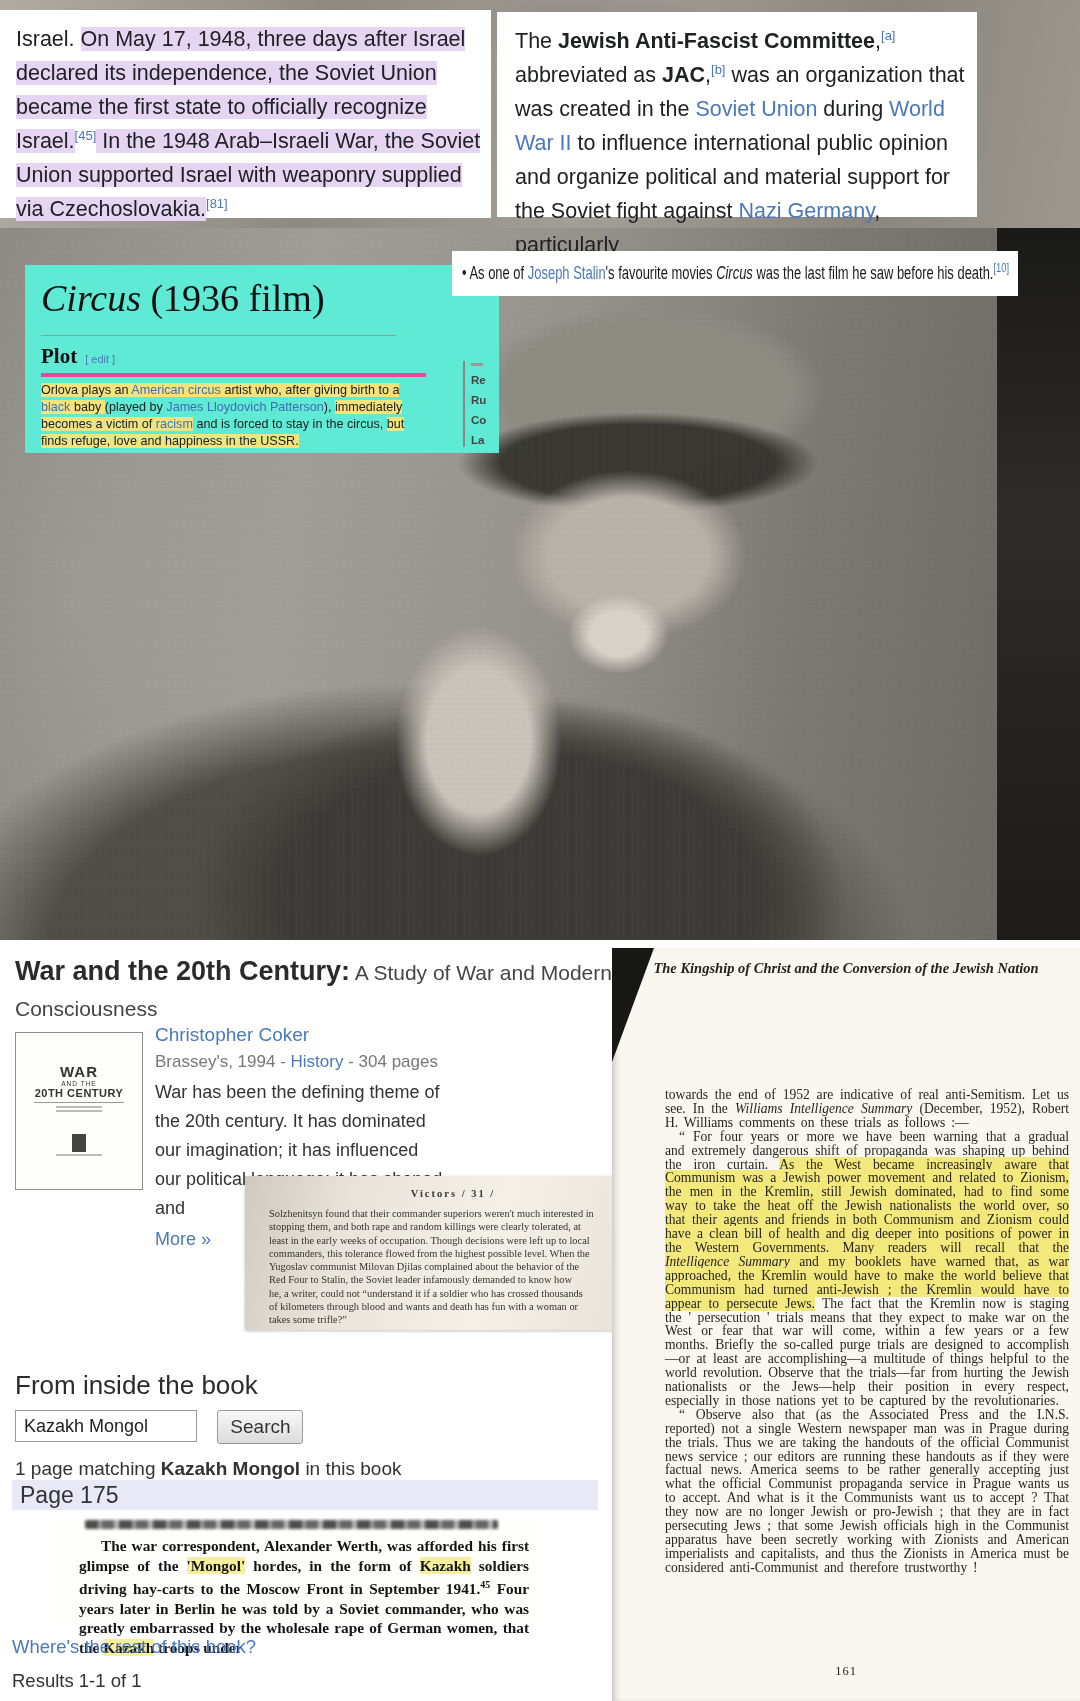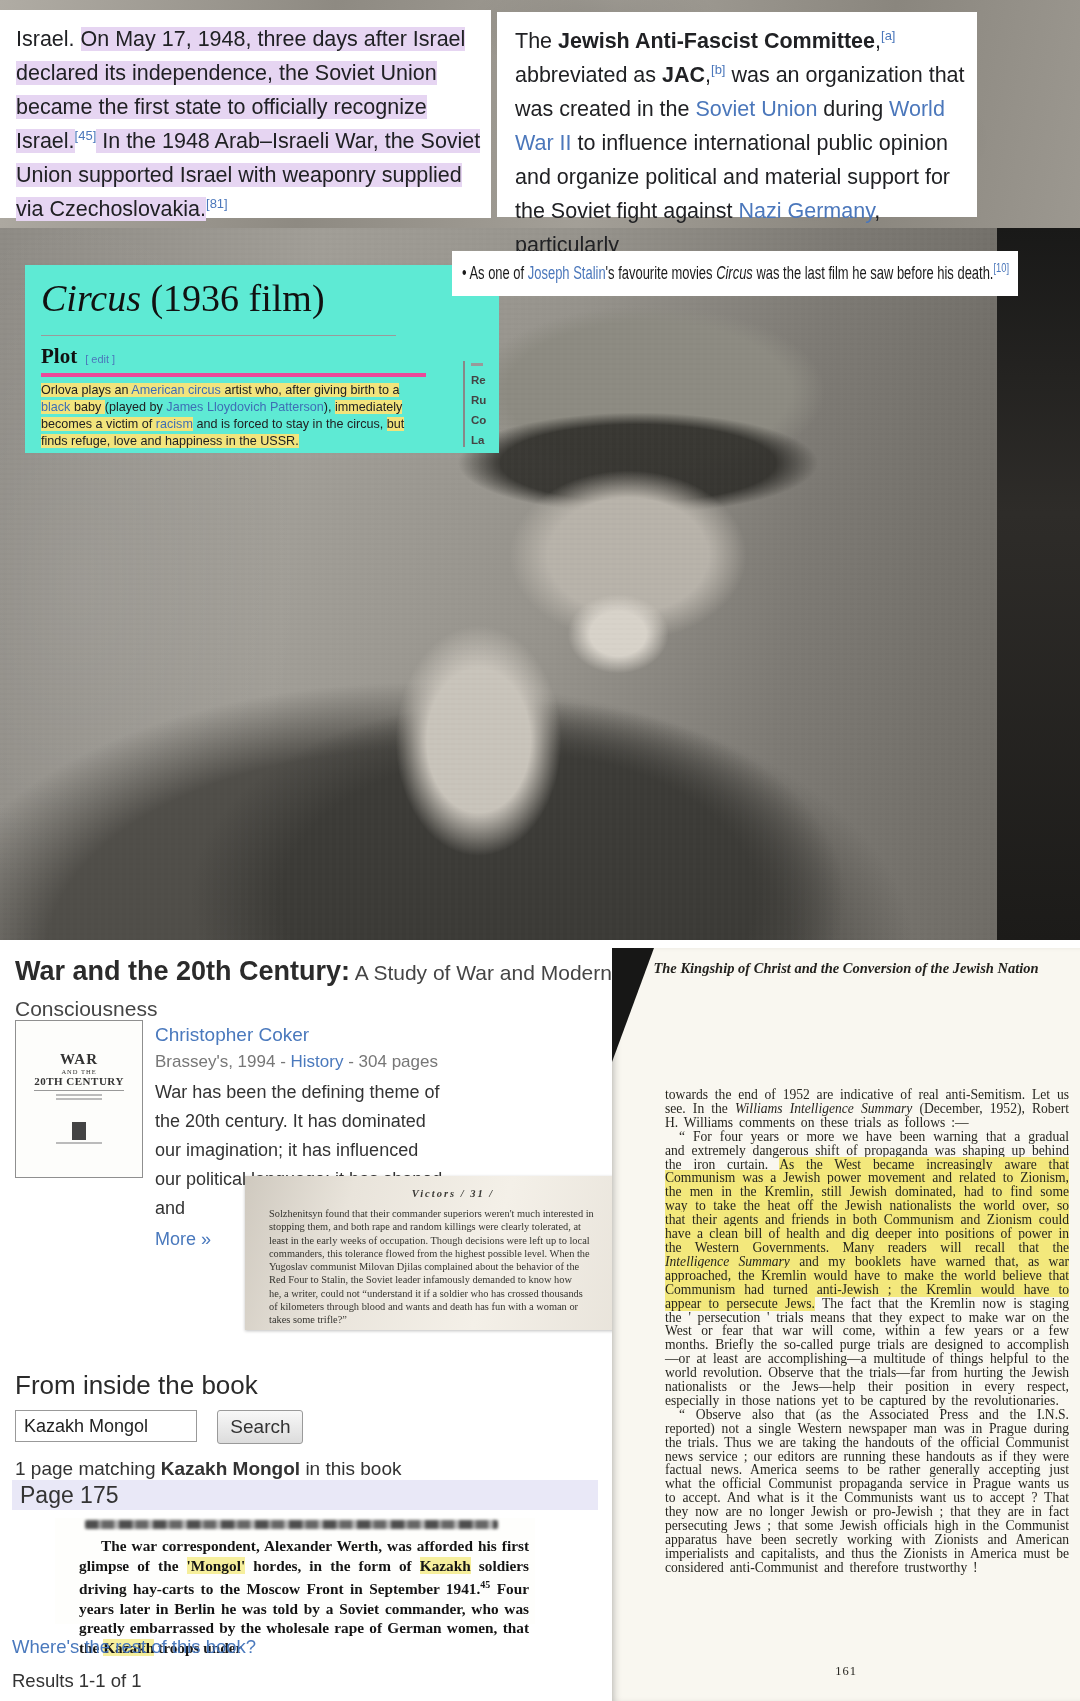--- a/index.html
+++ b/index.html
@@ -62,41 +62,41 @@
   .note-inner{display:inline-block;white-space:nowrap;transform:scaleX(.72);transform-origin:0 50%;
     font-size:18px;color:#1a1a1a;width:780px;}
   .note-inner::before{content:"•  ";color:#1a1a1a;}
   .note .it{font-style:italic;}
 
   
   .books{position:absolute;left:0;top:940px;width:1080px;height:761px;background:#fff;color:#222;}
   .gb-title{position:absolute;left:15px;top:14px;width:600px;font-size:27px;font-weight:700;
     line-height:34px;color:#2b2b2b;}
   .gb-title .sub{font-weight:400;font-size:21px;color:#454545;}
-  .cover{position:absolute;left:15px;top:80px;width:128px;height:158px;border:1px solid #8f8f8f;
-    background:#fdfdfb;box-sizing:border-box;text-align:center;font-family:Liberation Serif, serif;
+  .cover{position:absolute;left:15px;top:92px;width:128px;height:158px;border:1px solid #8f8f8f;
+    background:#fdfdfb;box-sizing:border-box;text-align:center;font-family:Liberation Sans, sans-serif;
     color:#333;cursor:pointer;}
   .cover .t1{margin-top:30px;font-size:15px;font-weight:700;letter-spacing:1px;}
   .cover .t2{font-size:6.5px;letter-spacing:1px;}
   .cover .t3{font-size:11px;font-weight:700;letter-spacing:.5px;}
   .cover .rule{height:1px;background:#999;margin:3px 18px;}
   .cover .tiny{height:2px;background:#bbb;margin:2px 40px;}
   .cover .emblem{width:14px;height:18px;background:#444;margin:22px auto 0;}
   .glink{color:#4a79bd;text-decoration:none;cursor:pointer;}
   .gb-author{position:absolute;left:155px;top:84px;font-size:19px;}
   .gb-pub{position:absolute;left:155px;top:112px;font-size:17px;color:#777;}
   .gb-desc{position:absolute;left:155px;top:138px;width:288px;font-size:18px;line-height:29px;color:#333;}
   .gb-more{display:inline-block;margin-top:2px;font-size:18px;}
 
   
   .victors{position:absolute;left:245px;top:236px;width:406px;height:154px;box-sizing:border-box;
     padding:12px 14px 0 24px;
     background:linear-gradient(105deg,#cfc9bf,#e9e4db 25%,#f4f0e8 60%,#e6e1d8);
     box-shadow:0 1px 3px rgba(0,0,0,.25);}
-  .victors .vhead{text-align:center;font-family:"Liberation Serif",serif;font-style:italic;
+  .victors .vhead{text-align:center;font-family:"Liberation Serif",serif;
     font-weight:700;font-size:10.5px;letter-spacing:2px;color:#3a3935;margin-bottom:8px;}
   .victors .vline{font-family:"Liberation Serif",serif;font-size:10.4px;line-height:13.3px;color:#35342f;}
 
   .from-inside{position:absolute;left:15px;top:430px;font-size:26px;color:#2b2b2b;}
   .search-row{position:absolute;left:15px;top:470px;}
   .search-input{width:172px;height:30px;border:1px solid #999;font-size:18px;
     font-family:"Liberation Sans",sans-serif;padding:0 0 0 8px;color:#222;}
   .search-btn{margin-left:16px;width:86px;height:34px;font-size:19px;color:#333;
     font-family:"Liberation Sans",sans-serif;background:linear-gradient(#f8f8f8,#dcdcdc);
     border:1px solid #9a9a9a;border-radius:3px;cursor:pointer;vertical-align:top;}

